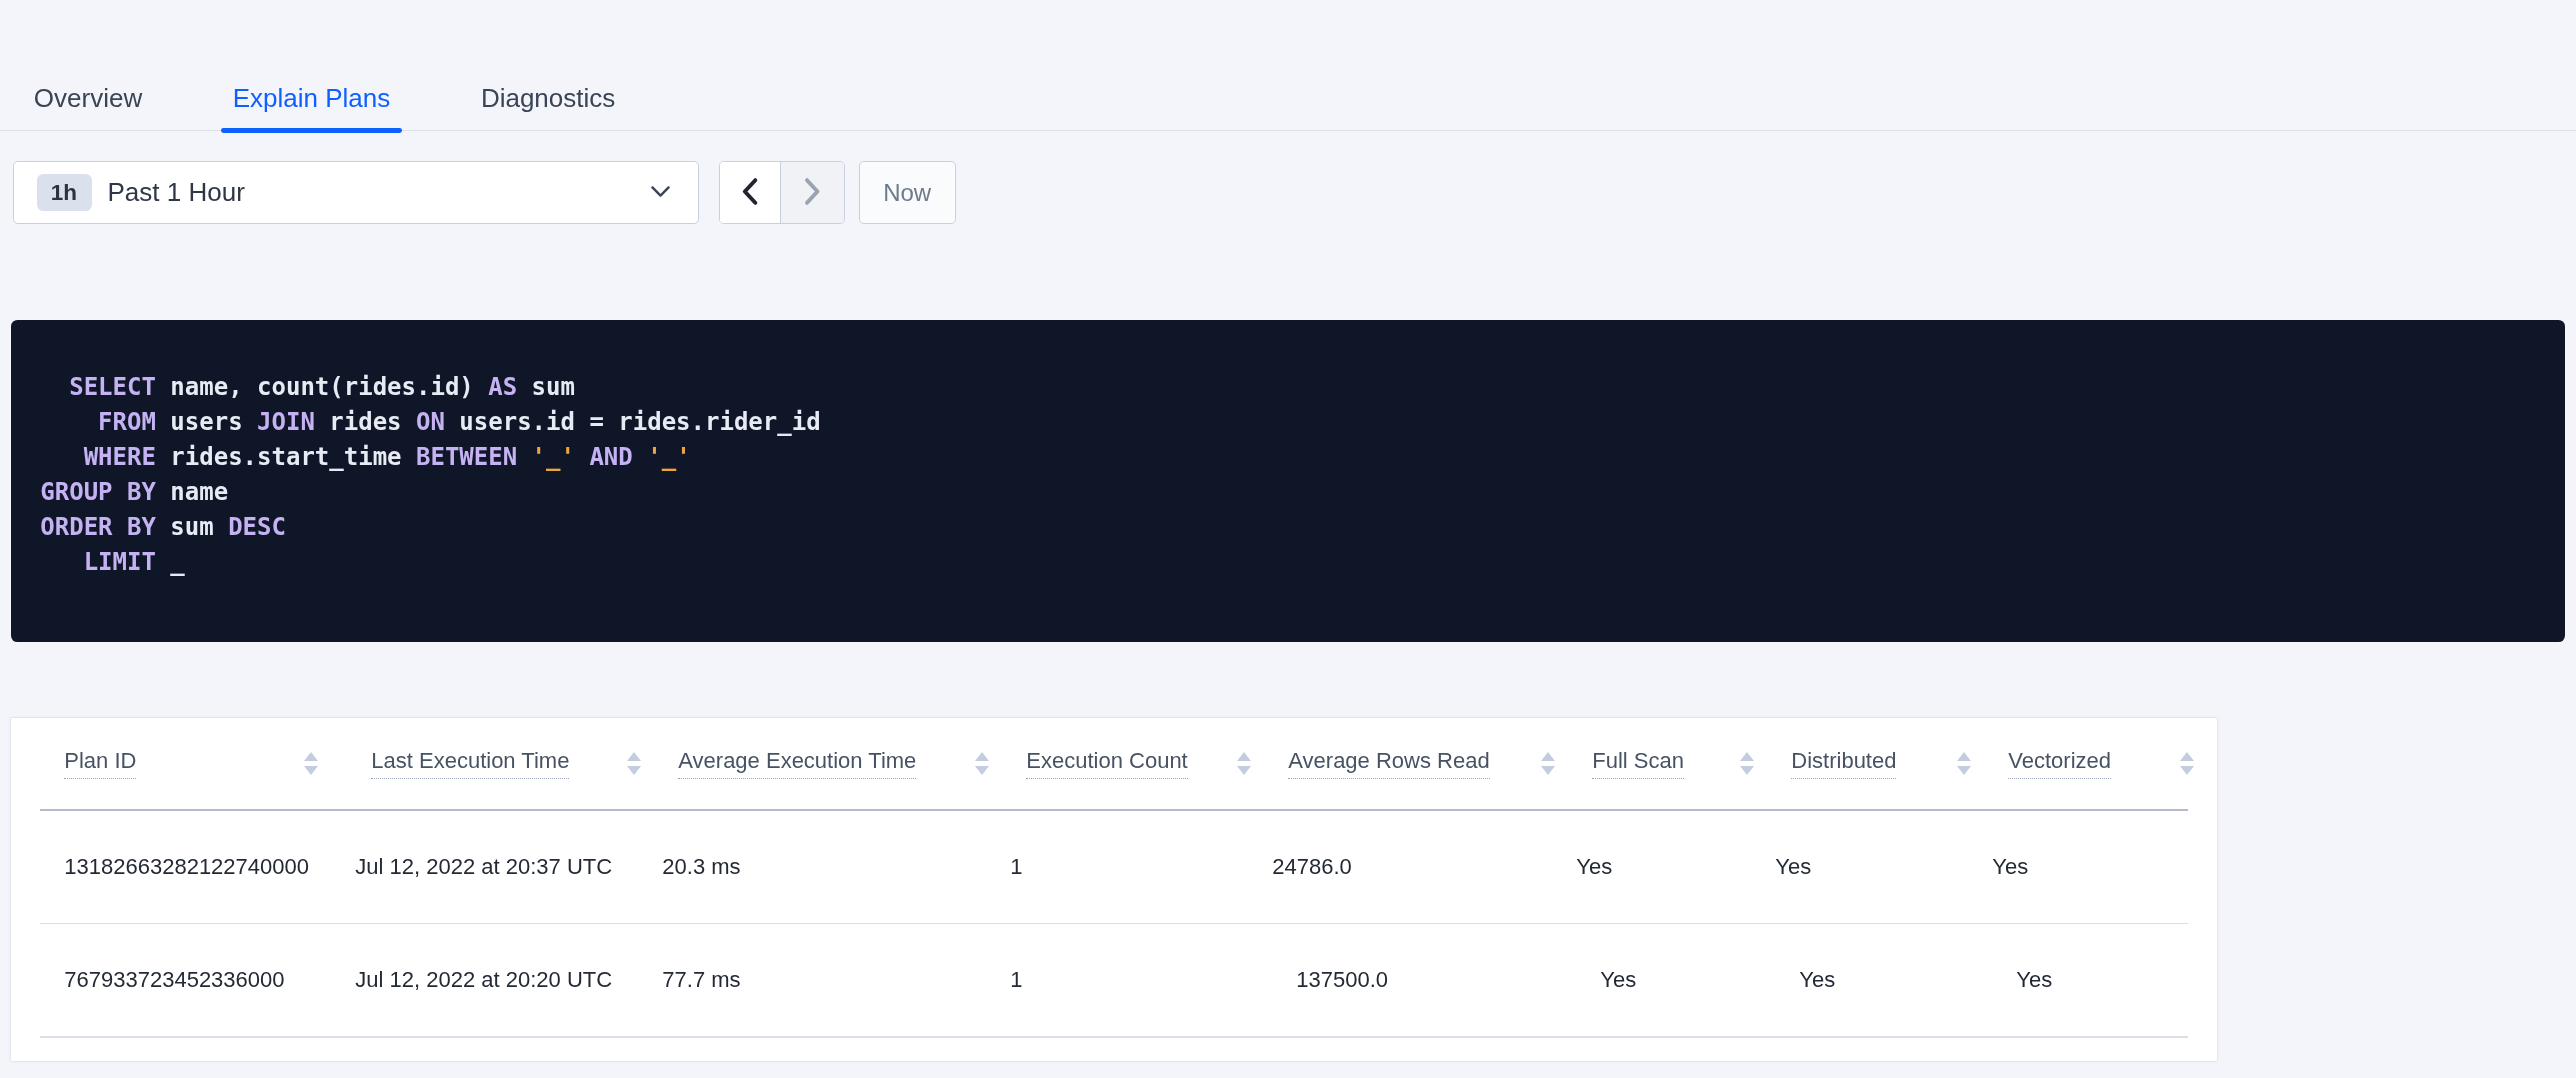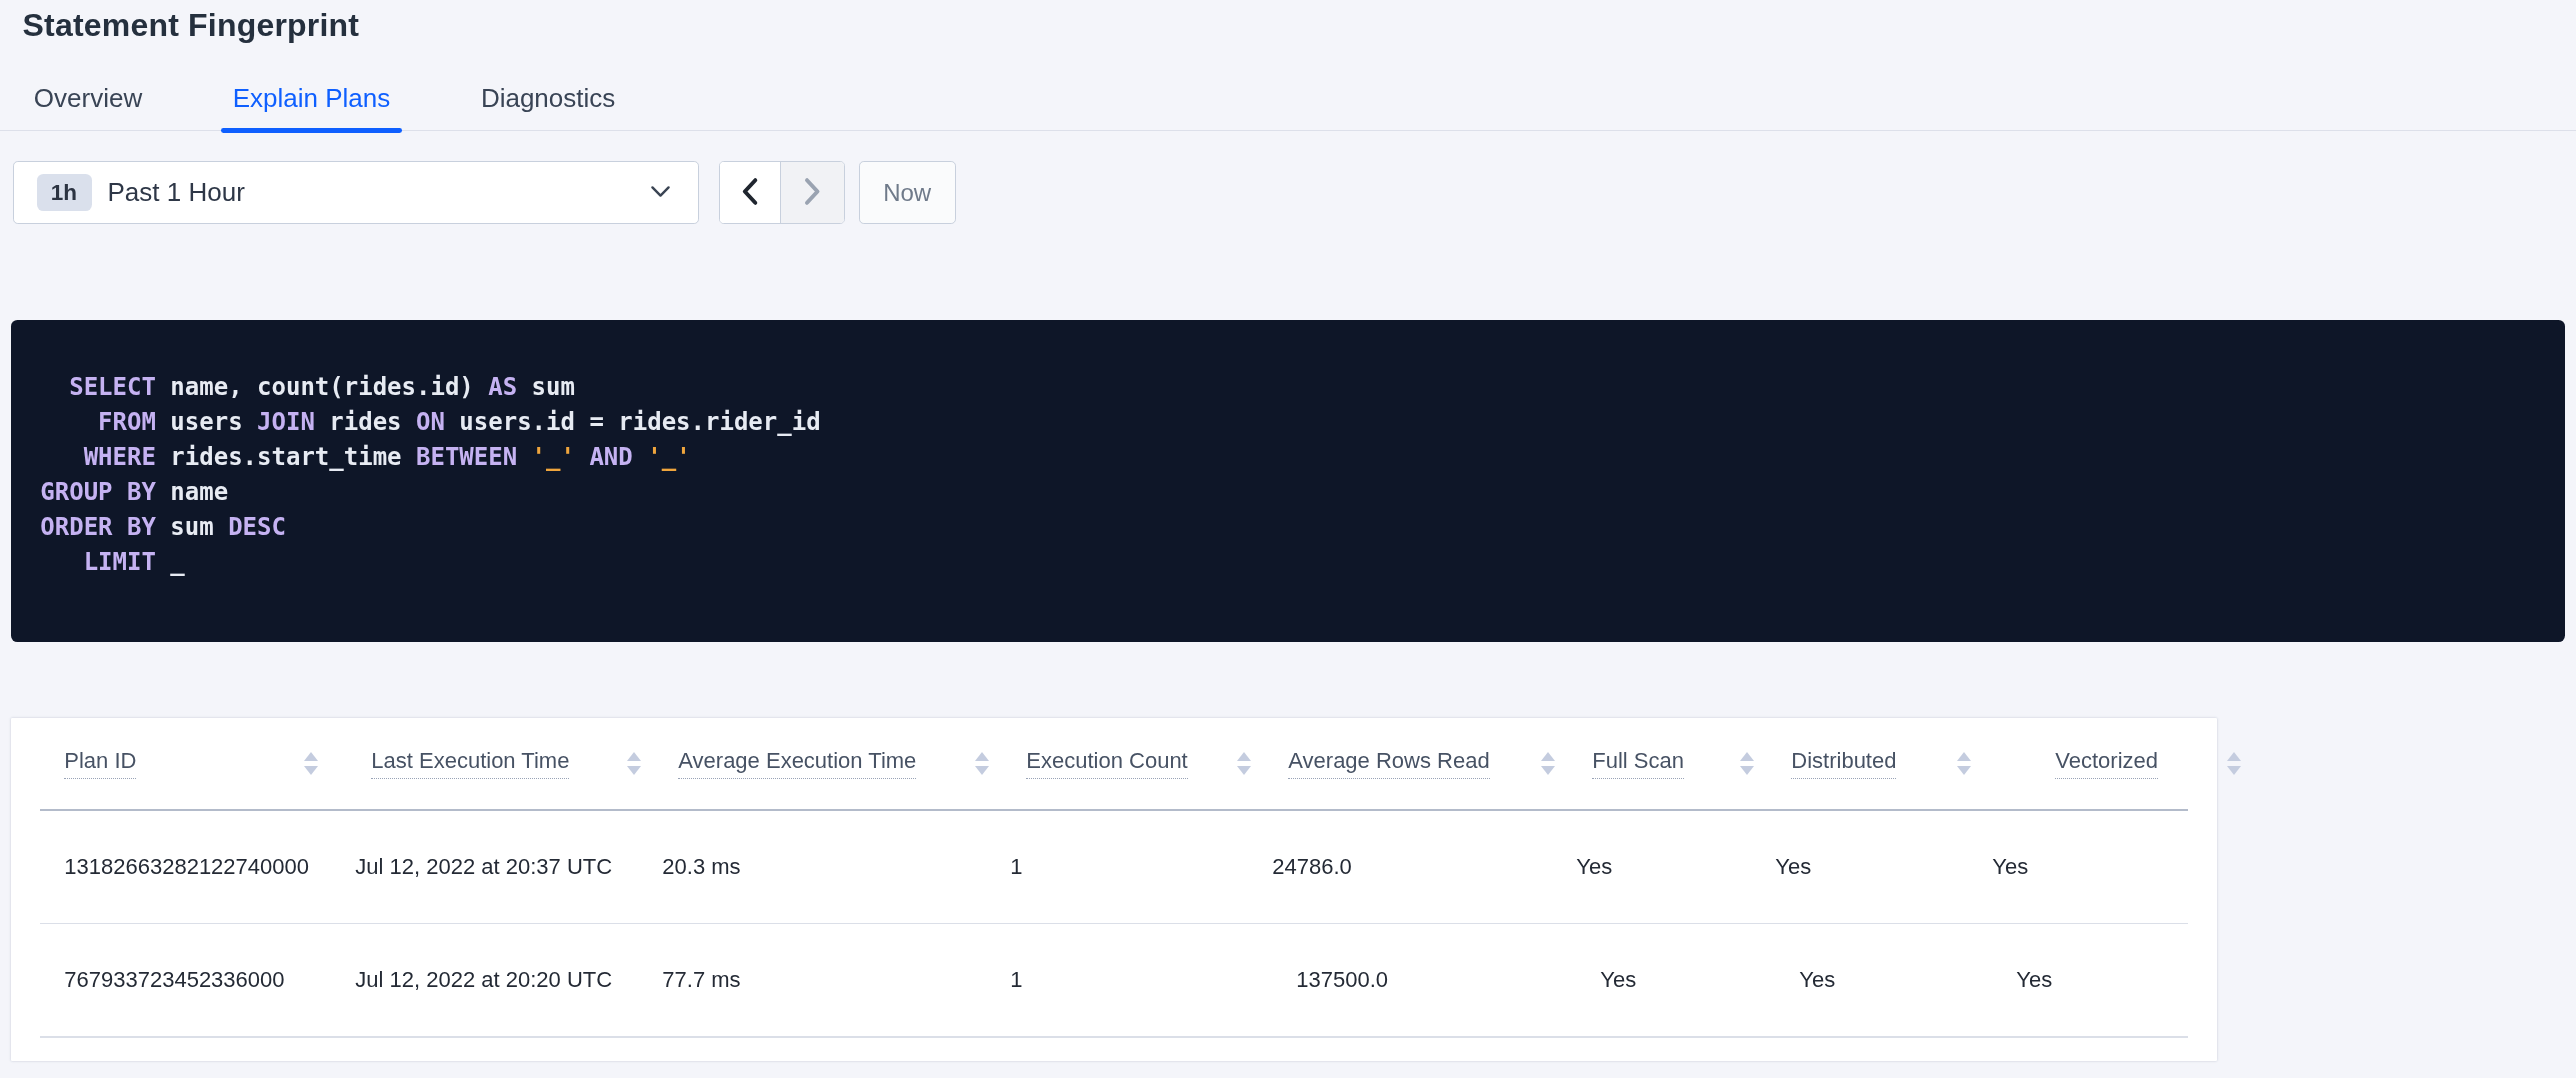--- a/index.html
+++ b/index.html
@@ -109,21 +109,20 @@
   .sep.head { background:#B3BBCA; }
 
   .tr { display:flex; align-items:center; height:112px; padding-left:53px; cursor:pointer; }
   .td { flex:0 0 auto; padding-right:37px; font-size:22px; color:#242A35; }
 </style>
 </head>
 <body>
 
 <div class="page">
 
-  <div class="page-title">Statement Fingerprint</div>
 
   <div class="tabs-bar"><div class="tab">Overview</div><div class="tab active">Explain Plans</div><div class="tab">Diagnostics</div></div>
 
   <div class="controls">
     <div class="time-dropdown">
       <span class="time-badge">1h</span>
       <span class="time-label">Past 1 Hour</span>
       <span class="dd-caret">
         <svg width="21" height="13" viewBox="0 0 26 16">
             <polyline points="3,3 13,13 23,3" fill="none" stroke="#3A4453" stroke-width="3" stroke-linecap="round" stroke-linejoin="round"></polyline>
@@ -200,21 +199,21 @@
             <span class="sort-down"></span>
           </span>
         </div>
         <div class="th" style="flex-basis: 217px;">
           <span class="th-label">Distributed</span>
           <span class="sort-icon">
             <span class="sort-up"></span>
             <span class="sort-down"></span>
           </span>
         </div>
-        <div class="th" style="flex-basis: 223px; margin-left: 47px;">
+        <div class="th" style="flex-basis: 223px;">
           <span class="th-label">Vectorized</span>
           <span class="sort-icon">
             <span class="sort-up"></span>
             <span class="sort-down"></span>
           </span>
         </div>
       </div>
     <div class="sep head"></div>
     <div>
         <div class="tr">

